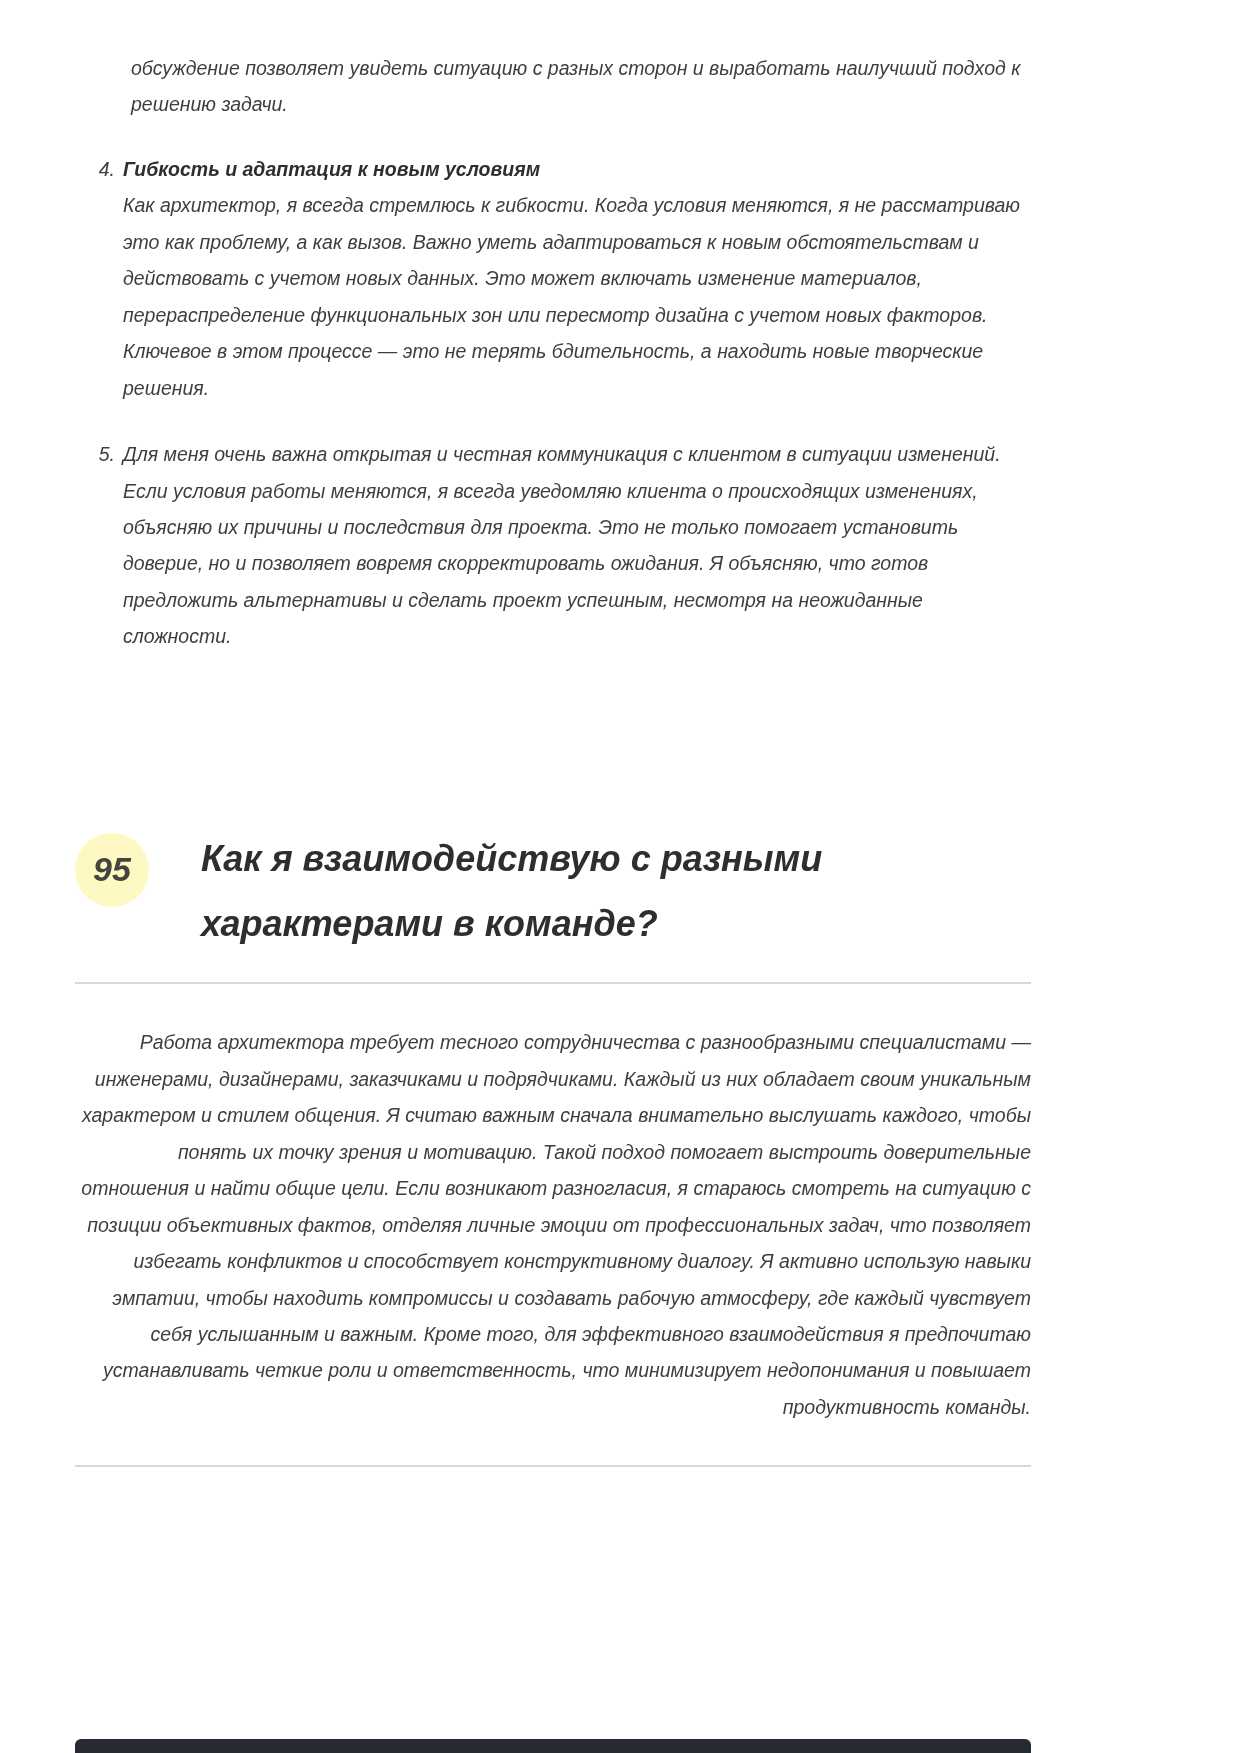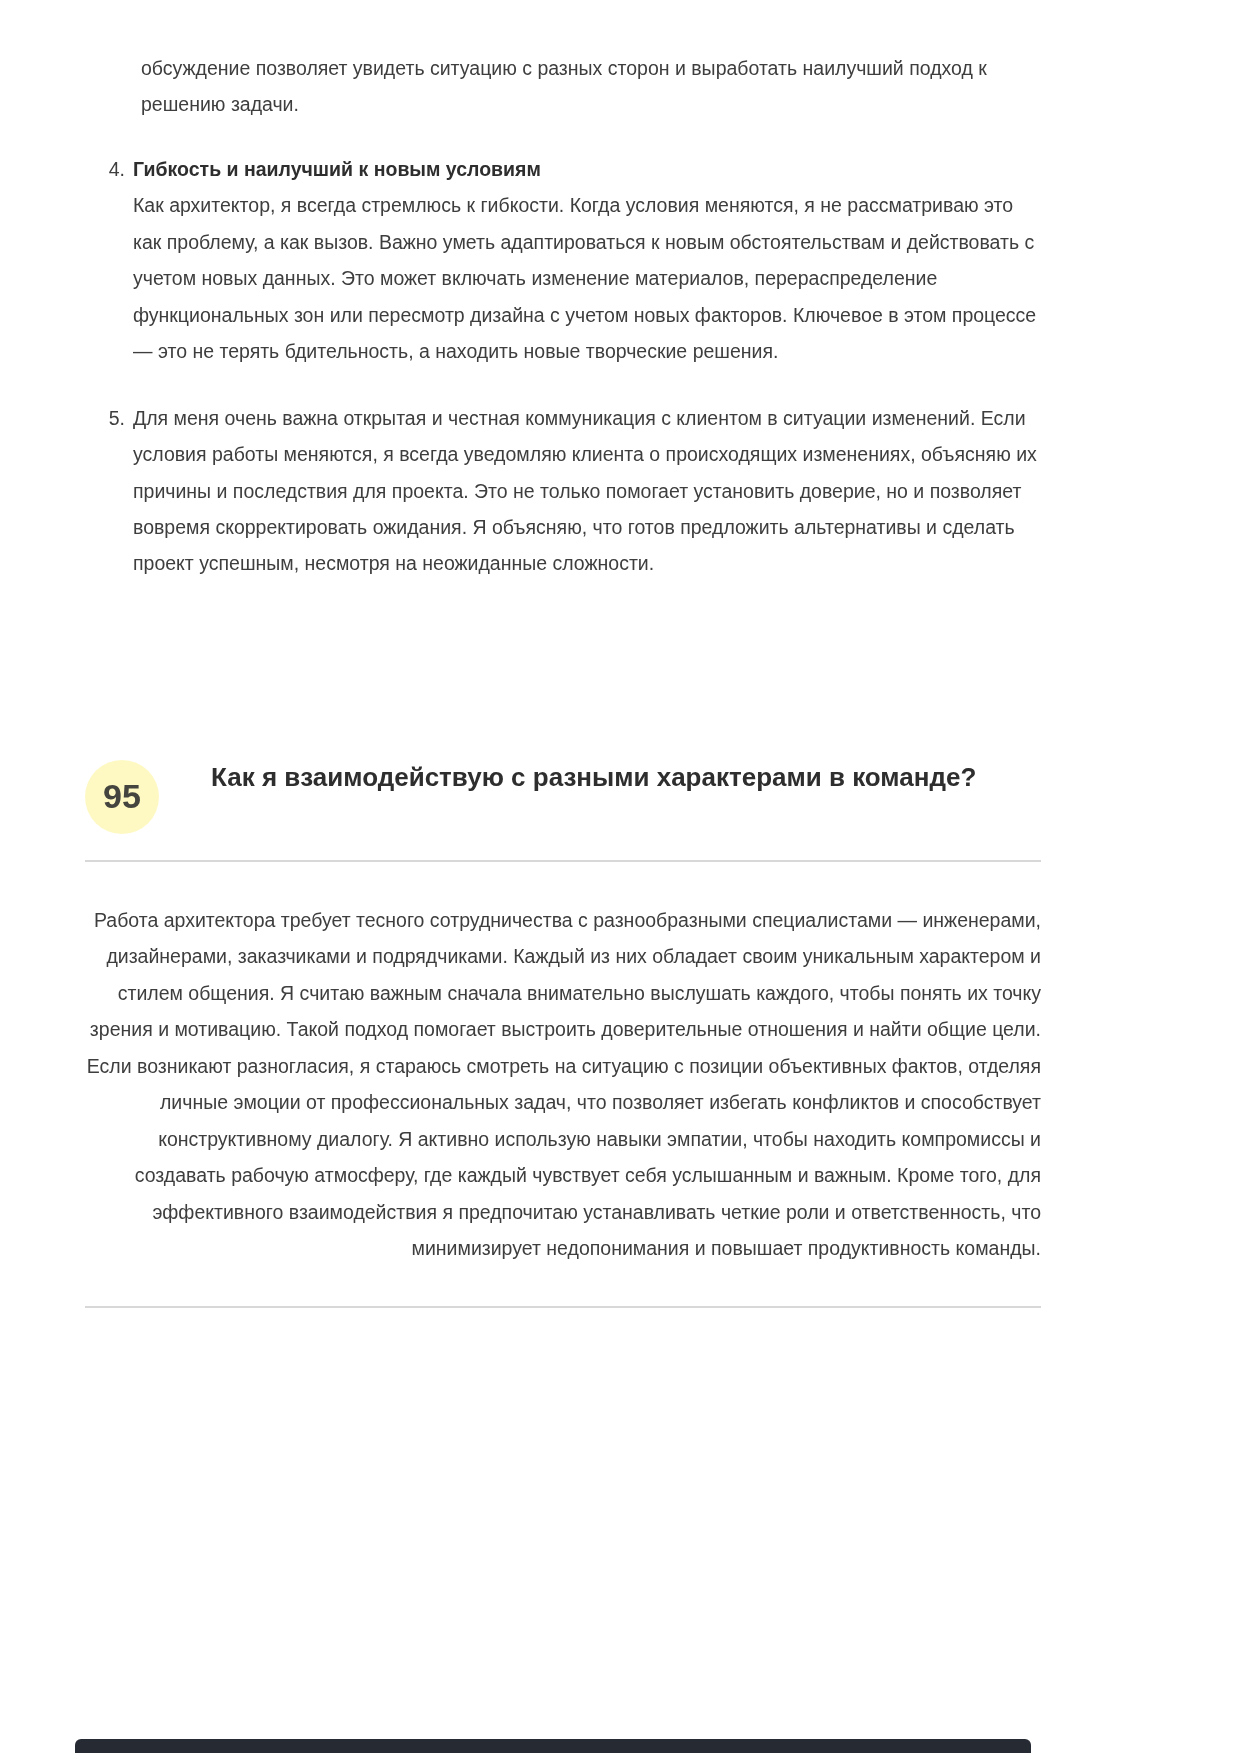--- a/index.html
+++ b/index.html
@@ -12,23 +12,24 @@
     width: 1239px;
     height: 1753px;
     position: relative;
     overflow: hidden;
     font-family: "Liberation Sans", sans-serif;
     color: #3e3e3e;
   }
 
   .content {
     position: absolute;
-    left: 85px;
+    left: 75px;
     top: 0;
     width: 956px;
+    font-style: italic;
   }
 
   .body-text {
     font-size: 19.5px;
     line-height: 1.87;
     color: #3e3e3e;
   }
 
   
   .lead-paragraph {
@@ -82,21 +83,21 @@
     color: #45453f;
     font-size: 34px;
     font-weight: bold;
     display: flex;
     align-items: center;
     justify-content: center;
   }
 
   .section-title {
     margin-left: 52px;
-    font-size: 26px;
+    font-size: 36px;
     font-weight: bold;
     line-height: 1.8;
     color: #2e2e2e;
     flex: 1;
   }
 
   .divider {
     border: none;
     border-top: 2px solid #d8d8d8;
     margin-top: 26px;
@@ -134,21 +135,21 @@
 
 <div class="content">
 
   <p class="body-text lead-paragraph">обсуждение позволяет увидеть ситуацию с разных сторон и выработать наилучший подход к решению задачи.</p>
 
   <div class="numbered-list">
 
     <div class="list-item">
       <div class="list-marker">4.</div>
       <div class="list-body-wrap">
-        <div class="list-title">Гибкость и наилучший к новым условиям</div>
+        <div class="list-title">Гибкость и адаптация к новым условиям</div>
         <div class="body-text">Как архитектор, я всегда стремлюсь к гибкости. Когда условия меняются, я не рассматриваю это как проблему, а как вызов. Важно уметь адаптироваться к новым обстоятельствам и действовать с учетом новых данных. Это может включать изменение материалов, перераспределение функциональных зон или пересмотр дизайна с учетом новых факторов. Ключевое в этом процессе — это не терять бдительность, а находить новые творческие решения.</div>
       </div>
     </div>
 
     <div class="list-item">
       <div class="list-marker">5.</div>
       <div class="list-body-wrap">
         <div class="body-text">Для меня очень важна открытая и честная коммуникация с клиентом в ситуации изменений. Если условия работы меняются, я всегда уведомляю клиента о происходящих изменениях, объясняю их причины и последствия для проекта. Это не только помогает установить доверие, но и позволяет вовремя скорректировать ожидания. Я объясняю, что готов предложить альтернативы и сделать проект успешным, несмотря на неожиданные сложности.</div>
       </div>
     </div>

